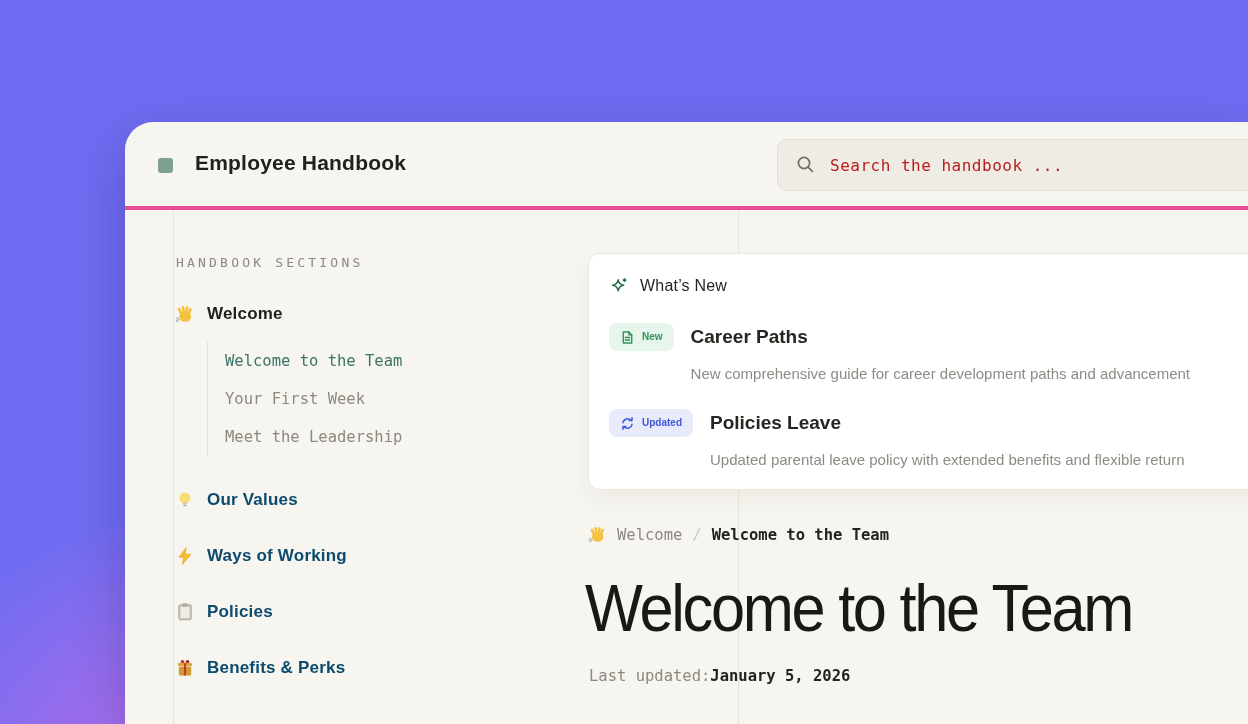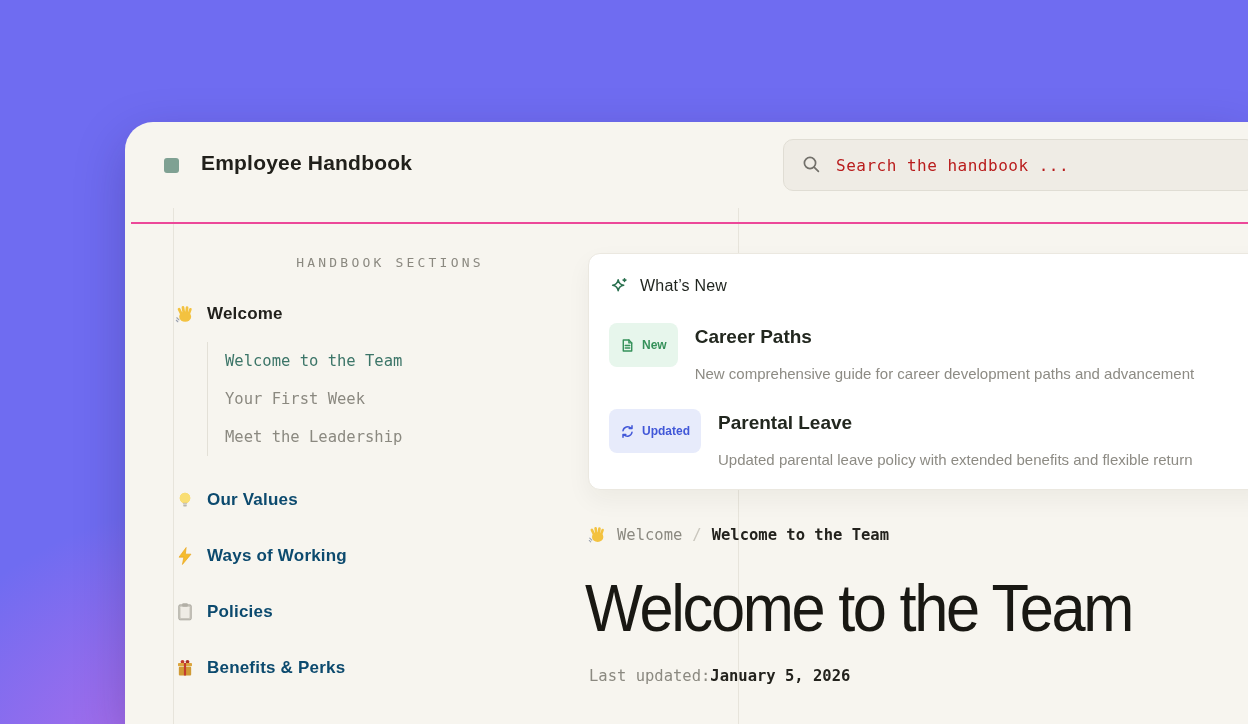--- a/index.html
+++ b/index.html
@@ -13,59 +13,59 @@
       linear-gradient(150deg, #6F6CF1 0%, #6F6CF1 60%, #7770F0 100%);
   }
 
   .window {
     position:absolute; left:125px; top:122px; right:0; bottom:0;
     background:#F7F5EF; border-radius:28px 0 0 0; overflow:hidden;
     box-shadow:0 18px 50px rgba(30,20,80,.25);
   }
 
   
-  .header { position:absolute; left:0; right:0; top:0; height:102px; border-bottom:2px solid #ec4899; z-index:3;margin-left:6px; }
+  .header { position:absolute; left:0; right:0; top:0; height:88px; border-bottom:4px solid #ec4899; z-index:3; }
   .logo-mark { position:absolute; left:33px; top:36px; width:15px; height:15px; background:#7FA193; border-radius:3px; }
   .app-title { position:absolute; left:70px; top:29px; font-size:21px; font-weight:600; color:#21201B; letter-spacing:.2px; }
   .search {
     position:absolute; left:652px; top:17px; right:-8px; height:52px;
     background:#EFECE5; border:1px solid #E0DDD4; border-radius:10px;
     display:flex; align-items:center; gap:14px; padding-left:18px;
   }
   .search-ph { font-family:"DejaVu Sans Mono", monospace; font-size:16px; color:#b91c1c; letter-spacing:.5px; }
 
   
   .vline { position:absolute; top:86px; bottom:0; width:1px; background:#E7E4DB; z-index:0; }
   .vline-a { left:48px; } .vline-b { left:613px; }
 
   
   .sidebar { position:absolute; left:49px; top:86px; width:430px; z-index:1; }
-  .side-label { margin:47px 0 0 2px; font-family:"DejaVu Sans Mono", monospace; font-size:13px; letter-spacing:3.2px; color:#8B8980;text-align:center; }
+  .side-label { margin:47px 0 0 2px; font-family:"DejaVu Sans Mono", monospace; font-size:13px; letter-spacing:3.2px; color:#8B8980; }
   .nav-section { display:flex; align-items:center; gap:12px; margin:32px 0 0 1px; height:24px; }
   .nav-section .lbl { font-size:17px; color:#0c4a6e; font-weight:700; letter-spacing:.2px; }
   .nav-section.active .lbl { color:#22211C; font-weight:600; }
   .nav-section:first-of-type { margin-top:40px; }
   .icn { display:inline-flex; width:20px; height:20px; flex:0 0 20px; }
   .sublist { margin:16px 0 10px 33px; border-left:1px solid #E3E0D7; padding-left:17px; }
   .subitem { font-family:"DejaVu Sans Mono", monospace; font-size:15.5px; color:#8B8980; line-height:38px; white-space:nowrap; }
   .subitem.active { color:#3C7568; }
 
   
   .wn-card {
     position:absolute; left:463px; top:131px; right:-24px; height:237px; z-index:2;
     background:#FFFFFF; border:1px solid #EBE8E0; border-radius:12px;
     box-shadow:0 10px 24px rgba(45,40,20,.05);
     padding:22px 20px;
   }
   .wn-head { display:flex; align-items:center; gap:11px; }
   .wn-title { font-size:16px; font-weight:400; color:#1F241E; letter-spacing:.2px; }
   .wn-row { display:flex; align-items:flex-start; gap:17px; margin-top:27px; }
   .badge {
-    display:inline-flex; align-items:center; gap:7px; padding:12px 11px;
-    border-radius:8px; font-size:12px; font-weight:600; line-height:20px; white-space:nowrap;
+    display:inline-flex; align-items:center; gap:7px; padding:4px 11px;
+    border-radius:8px; font-size:10px; font-weight:600; line-height:20px; white-space:nowrap;
   }
   .badge--green { background:#E7F6EC; color:#35915A; }
   .badge--blue  { background:#E7EBFB; color:#4157D8; }
   .wn-item-title { font-size:19px; font-weight:600; color:#22271F; margin-top:3px; white-space:nowrap; }
   .wn-item-desc  { font-size:15px; color:#8D8B84; margin-top:17px; white-space:nowrap; }
 
   
   .breadcrumb { position:absolute; left:463px; top:403px; display:flex; align-items:center; gap:10px; z-index:1;
                 font-family:"DejaVu Sans Mono", monospace; font-size:15.5px; }
   .bc-section { color:#8B8980; }
@@ -213,21 +213,21 @@
         <span class="badge badge--blue">
           <span class="icn" style="width:15px;height:15px;flex-basis:15px">
             <svg width="15" height="15" viewBox="0 0 16 16" fill="none" stroke="#4157D8" stroke-width="1.6" stroke-linejoin="round" stroke-linecap="round">
               <path d="M3.2 7.2a5 5 0 0 1 8.6-2.6M12.8 1.8v3h-3"></path>
               <path d="M12.8 8.8a5 5 0 0 1-8.6 2.6M3.2 14.2v-3h3"></path>
             </svg>
           </span>
           <span>Updated</span>
         </span>
         <div>
-          <div class="wn-item-title">Parental Leave</div>
+          <div class="wn-item-title">Policies Leave</div>
           <div class="wn-item-desc">Updated parental leave policy with extended benefits and flexible return</div>
         </div>
       </div>
     </section>
 
     <div class="breadcrumb">
       <span class="icn" style="width:19px;height:19px;flex-basis:19px">
         <svg width="19" height="19" viewBox="0 0 24 24">
           <g fill="#F3C240">
             <rect x="4.6" y="4.2" width="3.3" height="10" rx="1.65" transform="rotate(-26 6.2 9)"></rect>

